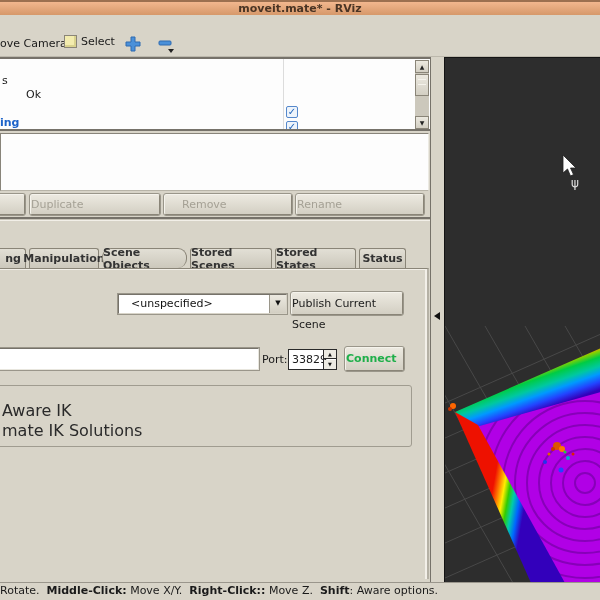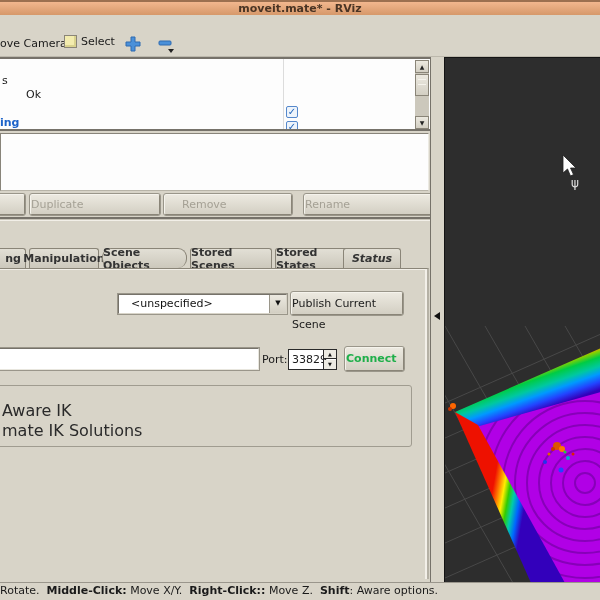--- a/index.html
+++ b/index.html
@@ -151,31 +151,31 @@
       </div>
       <div class="sb-btn" style="top:56px;">▼</div>
     </div>
   </div>
 
   <div class="help-pane"></div>
 
   <div class="btn" style="left:-50px; top:194px; width:75px;"></div>
   <div class="btn disabled" style="left:30px; top:194px; width:130px;">Duplicate</div>
   <div class="btn disabled" style="left:164px; top:194px; width:128px;padding-left:17px;">Remove</div>
-  <div class="btn disabled" style="left:296px; top:194px; width:128px;margin-left:8px;">Rename</div>
+  <div class="btn disabled" style="left:296px; top:194px; width:128px;">Rename</div>
 
   <div class="panel-divider"></div>
 
   <div class="tabs">
     <div class="tab partial" style="left:-44px; width:70px;">ng</div>
     <div class="tab" style="left:29px; width:70px;">Manipulation</div>
     <div class="tab" style="left:102px; width:85px;border-radius:9px;">Scene Objects</div>
     <div class="tab" style="left:190px; width:82px;">Stored Scenes</div>
     <div class="tab" style="left:275px; width:81px;">Stored States</div>
-    <div class="tab" style="left:343px; width:58px;font-style:italic;">Status</div>
+    <div class="tab" style="left:359px; width:47px;">Status</div>
   </div>
 
   <div class="mp-content"></div>
 
   <div class="combo">
     <span>&lt;unspecified&gt;</span>
     <span class="combo-arrow">▼</span>
   </div>
   <div class="btn pub-btn">
     <span>Publish Current Scene</span>

